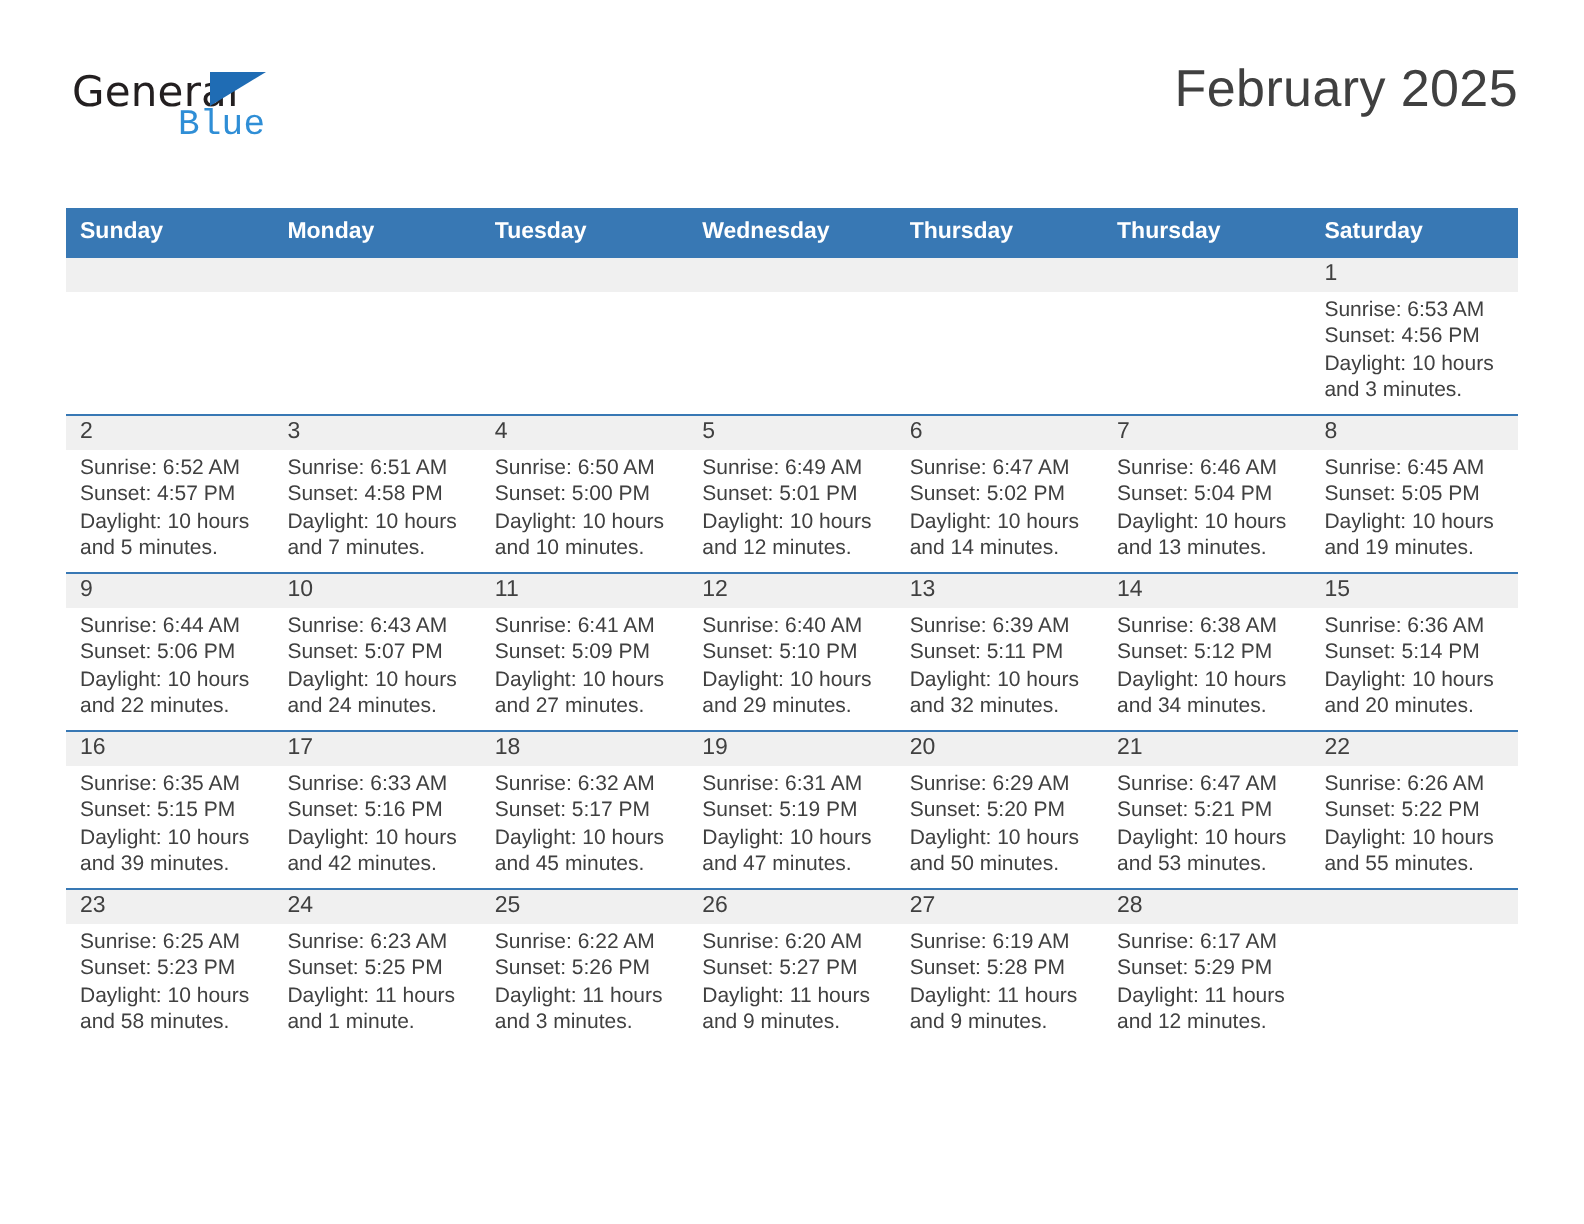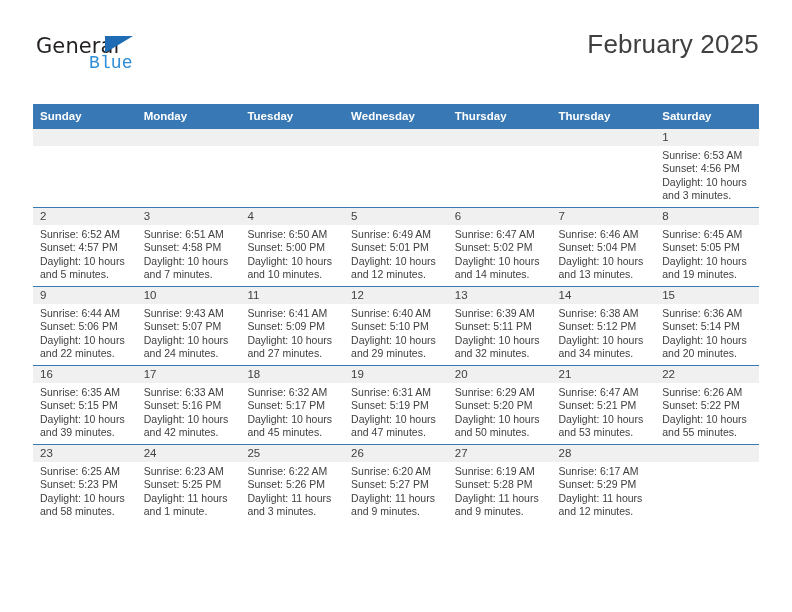--- a/index.html
+++ b/index.html
@@ -348,21 +348,21 @@
                 <div>Sunset: 5:06 PM</div>
                 <div>Daylight: 10 hours</div>
                 <div>and 22 minutes.</div>
               </div>
             </div>
           </td>
         <td>
             <div class="cell-inner">
               <div class="daynum-band">10</div>
               <div class="details">
-                <div>Sunrise: 9:43 AM</div>
+                <div>Sunrise: 6:43 AM</div>
                 <div>Sunset: 5:07 PM</div>
                 <div>Daylight: 10 hours</div>
                 <div>and 24 minutes.</div>
               </div>
             </div>
           </td>
         <td>
             <div class="cell-inner">
               <div class="daynum-band">11</div>
               <div class="details">

